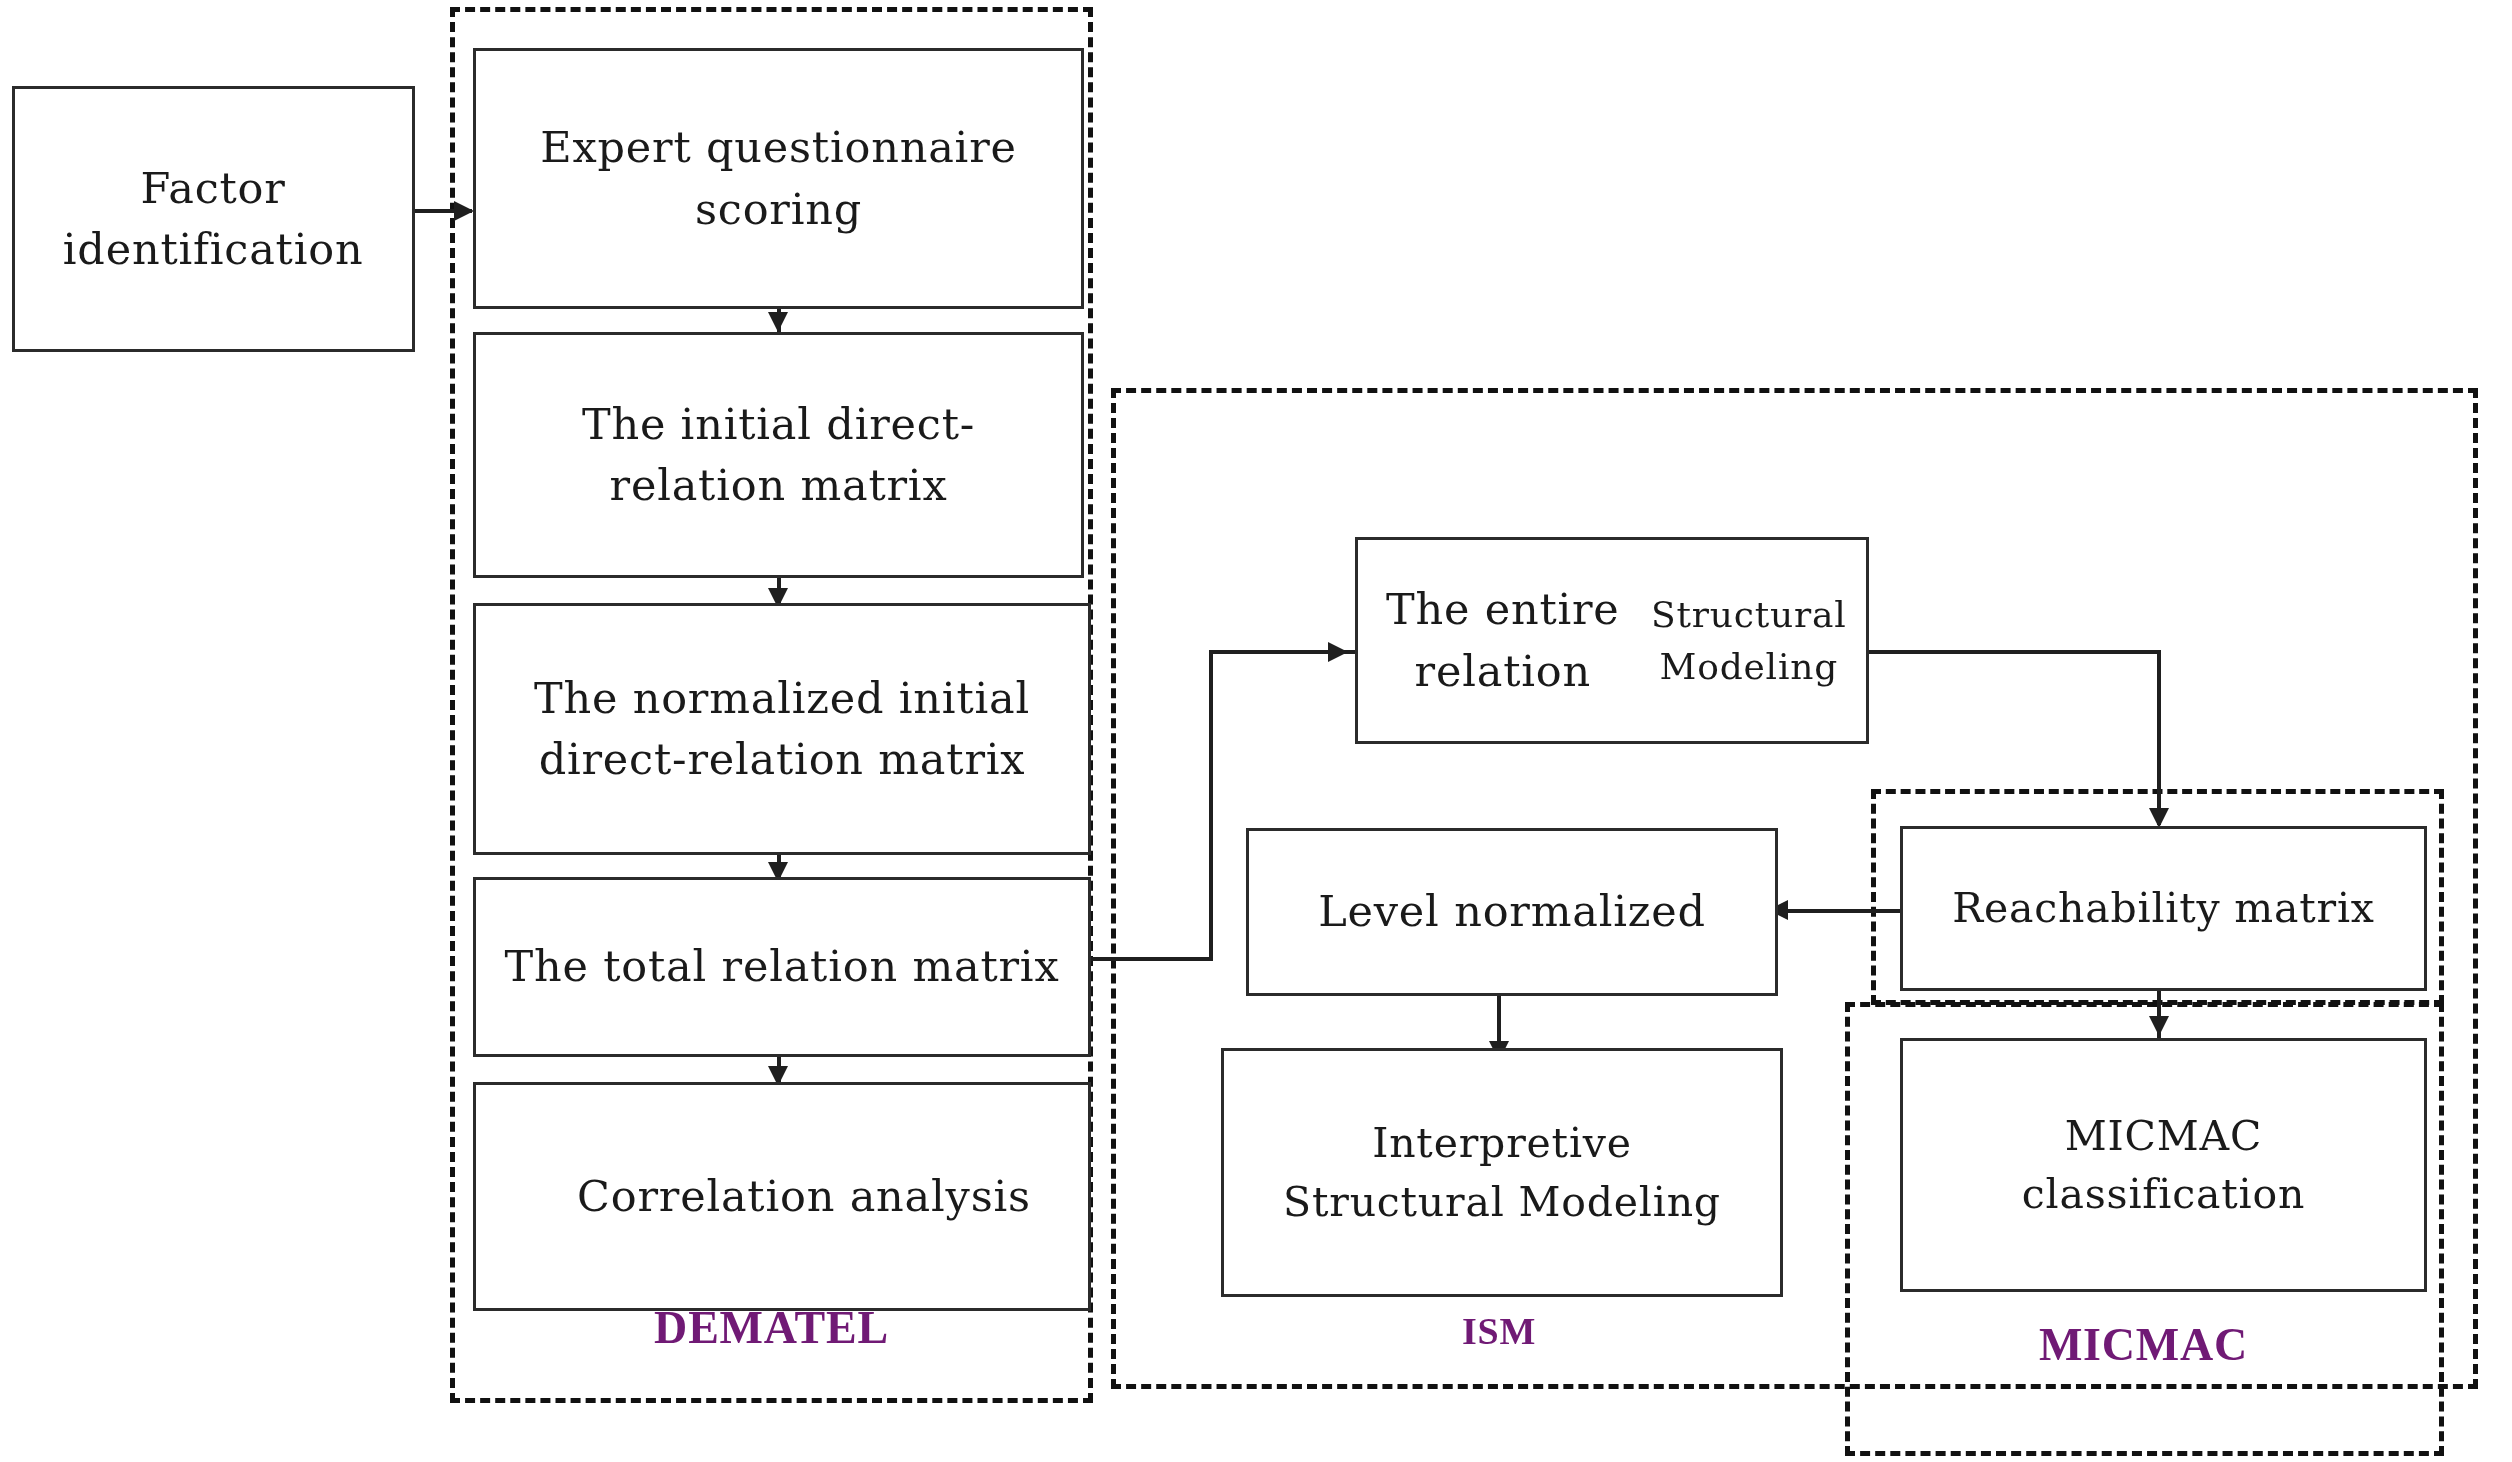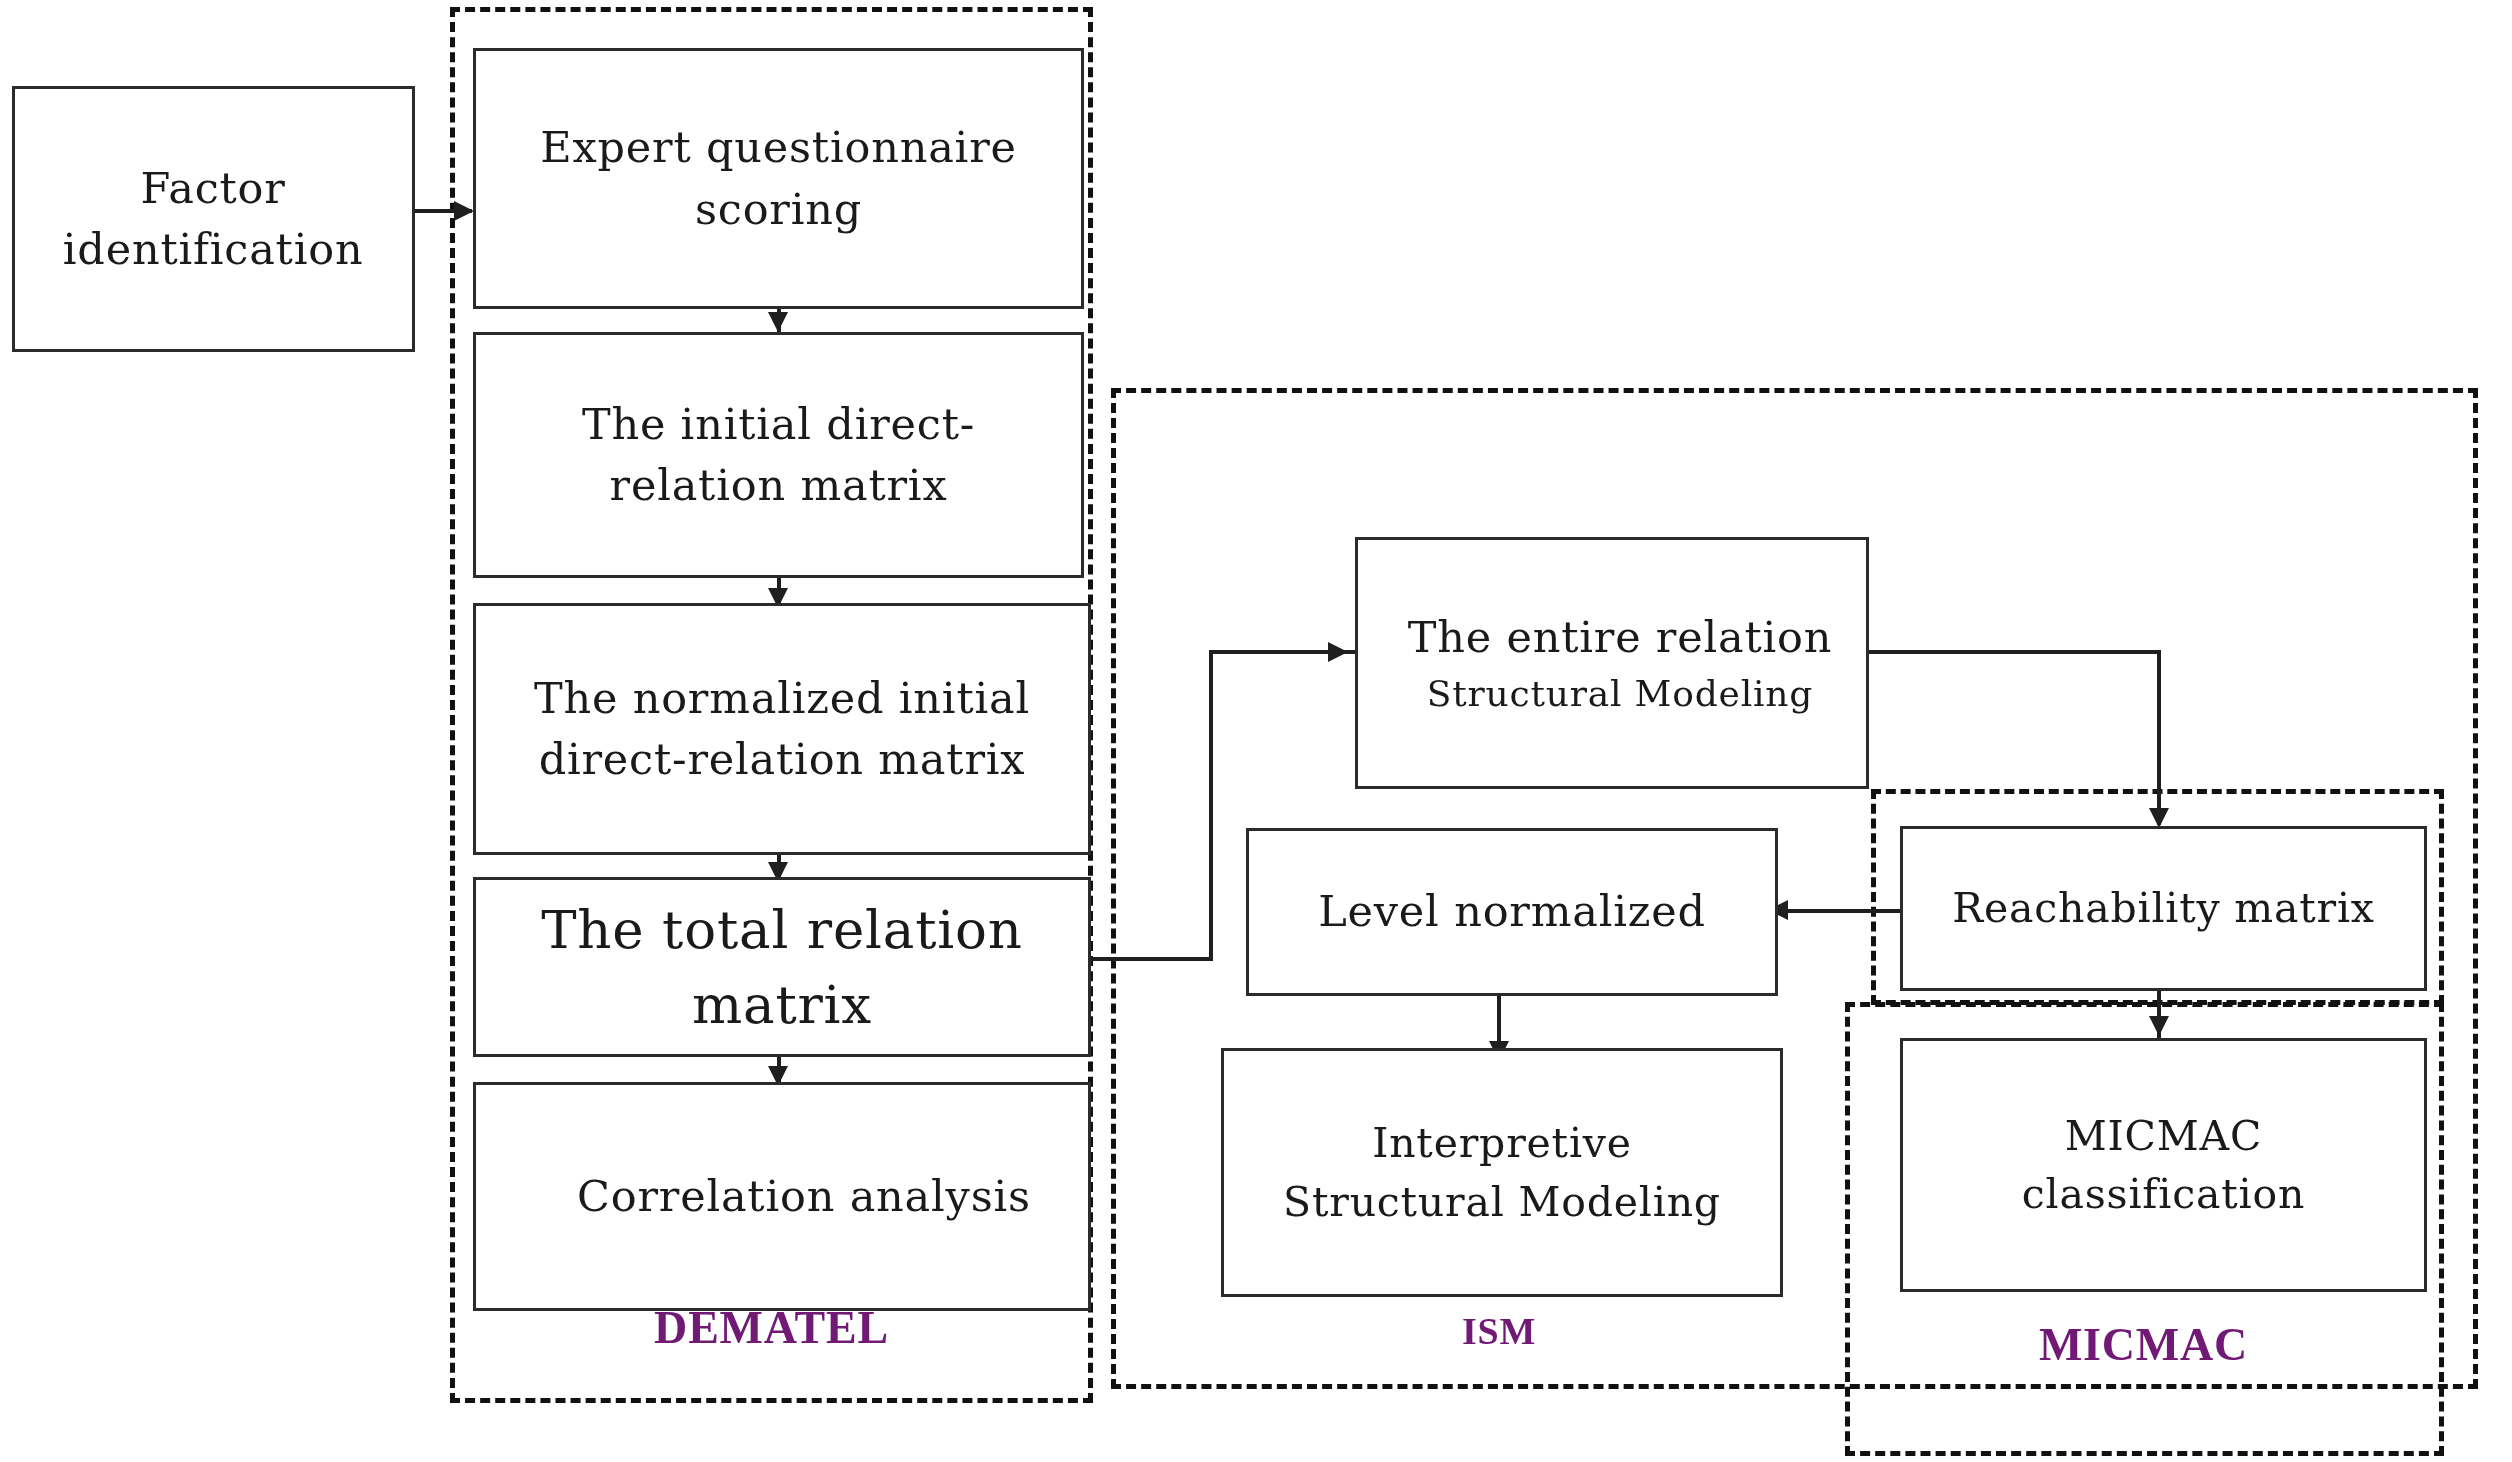--- a/index.html
+++ b/index.html
@@ -144,29 +144,29 @@
   <div class="box" style="left:473px;top:332px;width:611px;height:246px;font-size:43px;">
     <span class="t">The initial direct-
 relation matrix</span>
   </div>
 
   <div class="box" style="left:473px;top:603px;width:618px;height:252px;font-size:43px;">
     <span class="t">The normalized initial
 direct-relation matrix</span>
   </div>
 
-  <div class="box" style="left:473px;top:877px;width:618px;height:180px;font-size:53px;">
+  <div class="box" style="left:473px;top:877px;width:618px;height:180px;font-size:43px;">
     <span class="t">The total relation matrix</span>
   </div>
 
   <div class="box" style="left:473px;top:1082px;width:618px;height:229px;font-size:43px;padding-left:44px;">
     <span class="t">Correlation analysis</span>
   </div>
 
-  <div class="box" style="left:1355px;top:537px;width:514px;height:252px;flex-direction:column;padding-left:16px;">
+  <div class="box" style="left:1355px;top:537px;width:514px;height:207px;flex-direction:row;padding-left:16px;">
     <span class="t" style="font-size:43px;">The entire relation</span>
     <span class="t" style="font-size:36px;">Structural Modeling</span>
   </div>
 
   <div class="box" style="left:1246px;top:828px;width:532px;height:168px;font-size:43px;">
     <span class="t">Level normalized</span>
   </div>
 
   <div class="box" style="left:1221px;top:1048px;width:562px;height:249px;font-size:41px;">
     <span class="t">Interpretive

